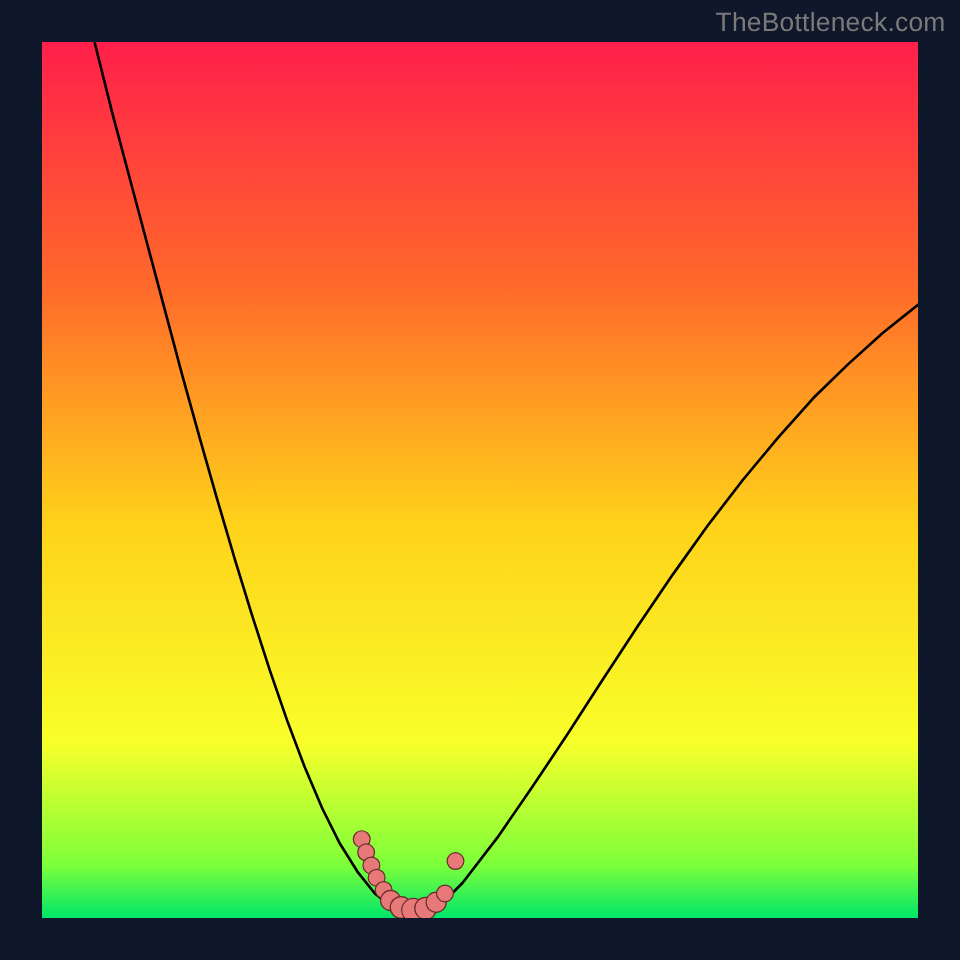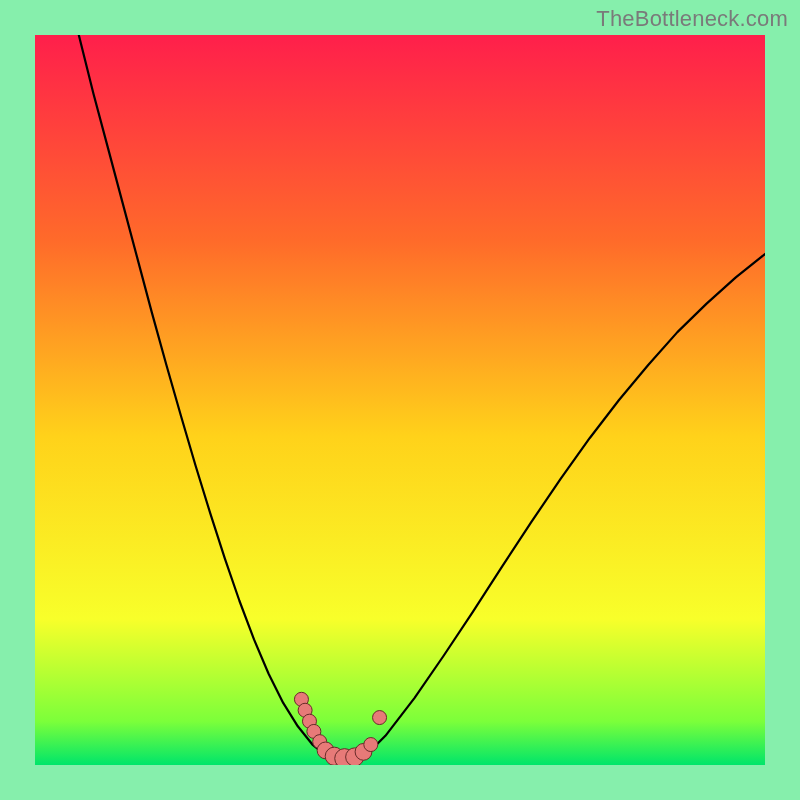--- a/index.html
+++ b/index.html
@@ -8,21 +8,21 @@
     width: 800px;
     height: 800px;
     background: #000;
     overflow: hidden;
     font-family: Arial, Helvetica, sans-serif;
   }
   .frame {
     position: absolute;
     left: 0; top: 0;
     width: 800px; height: 800px;
-    background: #86efac;
+    background: #0f172a;
   }
   .plot-area {
     position: absolute;
     left: 35px;
     top: 35px;
     width: 730px;
     height: 730px;
     overflow: hidden;
   }
   .watermark {

